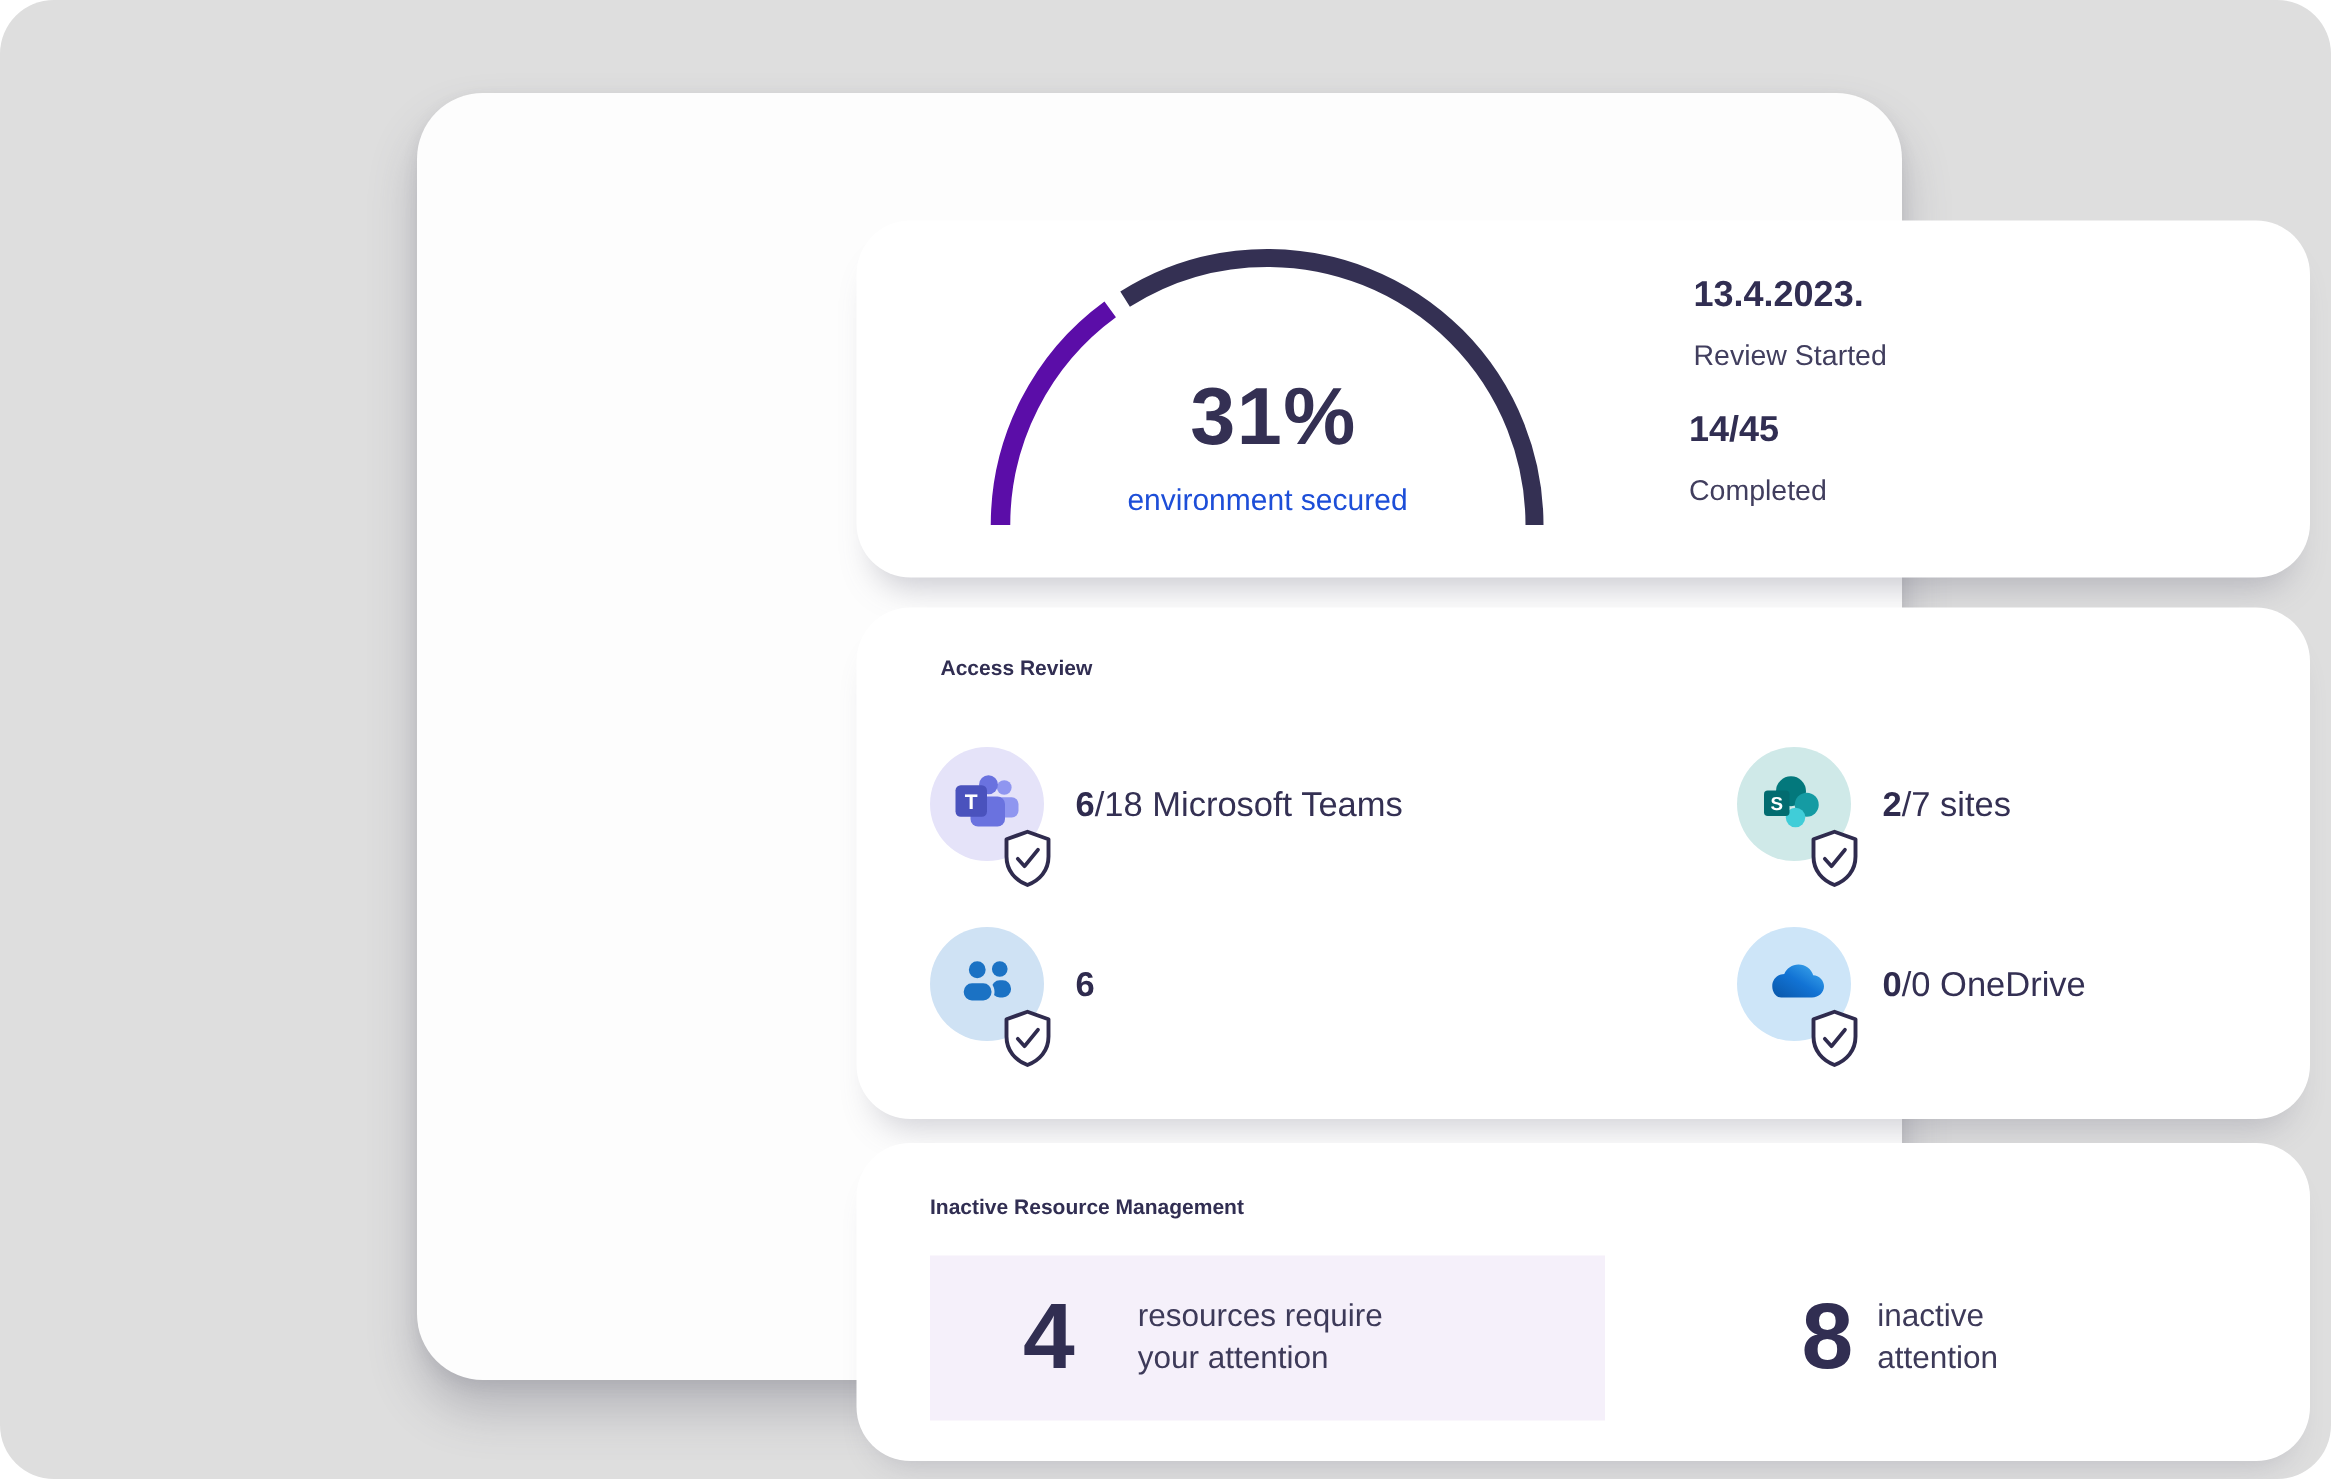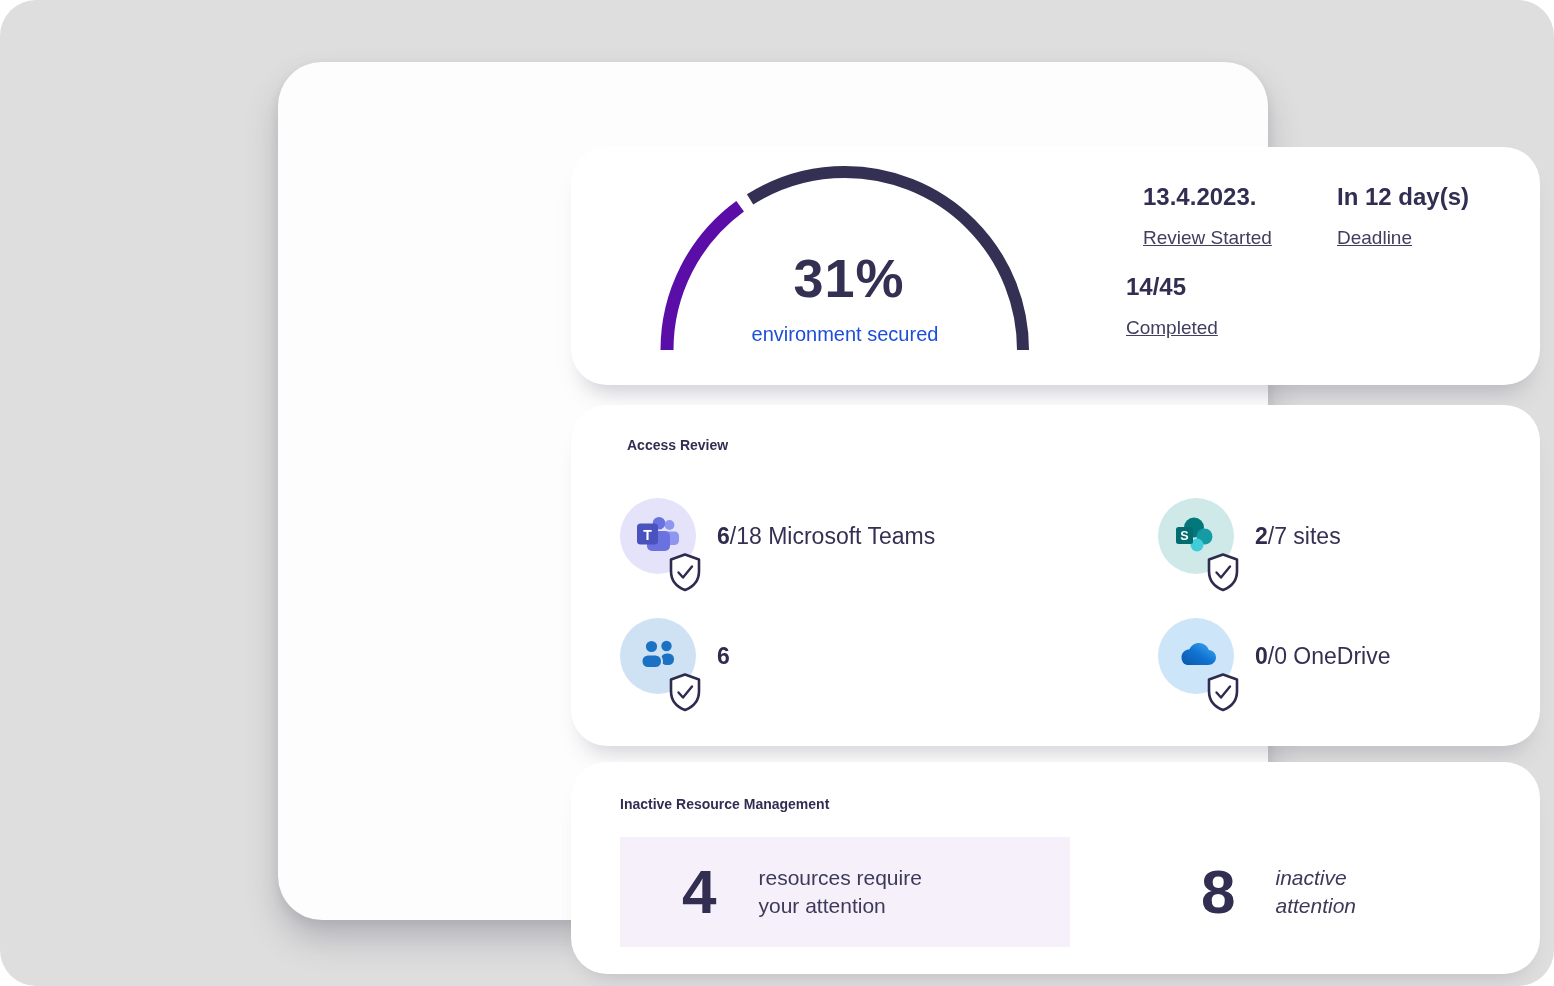--- a/index.html
+++ b/index.html
@@ -32,25 +32,25 @@
   .gauge-percent {
     position:absolute; left:88px; top:100px; width:380px;
     text-align:center; font-size:54px; font-weight:bold; letter-spacing:1px;
     color:#343053;
   }
   .gauge-caption {
     position:absolute; left:84px; top:176px; width:380px;
     text-align:center; font-size:20px; color:#1d4ed8;
   }
   .stat { position:absolute; }
-  .stat-review    { left:572px; top:36px; }
+  .stat-review    { left:558px; top:36px; }
   .stat-deadline  { left:766px; top:36px; }
   .stat-completed { left:555px; top:126px; }
   .stat-value { font-size:24px; font-weight:bold; color:#312e52; }
-  .stat-label { margin-top:16px; font-size:19px; color:#413e5e;text-decoration:underline; }
+  .stat-label { margin-top:16px; font-size:19px; color:#413e5e; }
 
   
   .card-title {
     position:absolute; font-size:14px; font-weight:bold; color:#312e52;
   }
   .card-access .card-title { left:56px; top:32px; }
 
   .ar-item { position:absolute; width:480px; height:100px; cursor:pointer; }
   .ar-item-1 { left:49px;  top:93px; }
   .ar-item-2 { left:587px; top:93px; }
@@ -87,43 +87,39 @@
   .highlight-box .big-number { margin-left:62px; }
   .small-label {
     font-size:21px; color:#3d3a59; line-height:1.35; margin-left:42px;
   }
   .small-label span { display:block; }
 
   .secondary-stat {
     position:absolute; left:630px; top:75px; height:110px;
     display:flex; align-items:center;
   }
-  .secondary-stat .small-label { margin-left:40px;font-style:italic; }
+  .secondary-stat .small-label { margin-left:16px; }
 </style>
 </head>
 <body>
 
 <div class="canvas">
   <div class="dashboard">
 
     <div class="card card-summary">
       <svg class="gauge-svg" width="380" height="200" viewBox="0 0 380 200">
         <path d="M 12 188 A 178 178 0 0 1 368 188" fill="none" stroke="#343053" stroke-width="12" stroke-linecap="butt" stroke-dasharray="0 179.377490234375 559.2822265625"></path>
         <path d="M 12 188 A 178 178 0 0 1 368 188" fill="none" stroke="#5b0da8" stroke-width="13" stroke-linecap="butt" stroke-dasharray="167.377490234375 559.2822265625"></path>
       </svg>
       <div class="gauge-percent">31%</div>
       <div class="gauge-caption">environment secured</div>
 
       <div class="stat stat-review">
         <div class="stat-value">13.4.2023.</div>
         <div class="stat-label">Review Started</div>
-      </div>
-      <div class="stat stat-deadline">
-        <div class="stat-value">In 12 day(s)</div>
-        <div class="stat-label">Deadline</div>
       </div>
       <div class="stat stat-completed">
         <div class="stat-value">14/45</div>
         <div class="stat-label">Completed</div>
       </div>
     </div>
 
     <div class="card card-access">
       <div class="card-title">Access Review</div>
 

